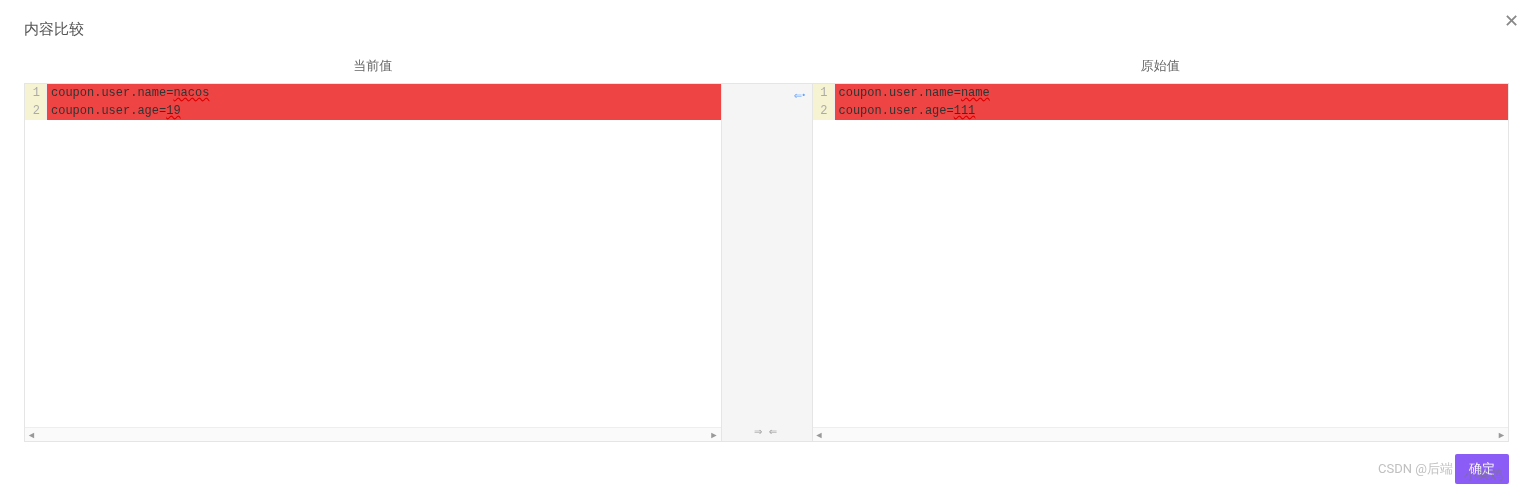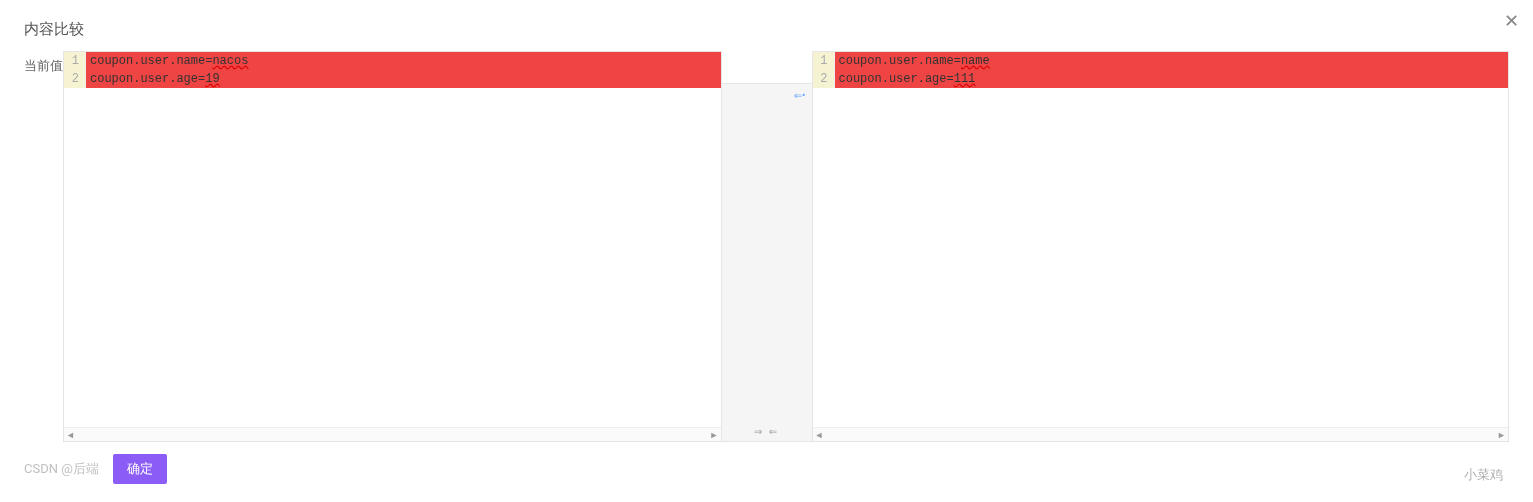--- a/index.html
+++ b/index.html
@@ -11,36 +11,36 @@
       width: 1533px;
       height: 502px;
       position: relative;
       overflow: hidden;
     }
     .modal { padding: 20px 24px 0 24px; height: 100%; display: flex; flex-direction: column; }
     .modal-header { display: flex; justify-content: space-between; align-items: flex-start; margin-bottom: 12px; }
     .modal-title { font-size: 15px; color: #555; font-weight: 400; }
     .close-btn { position: absolute; top: 12px; right: 14px; font-size: 18px; color: #888; cursor: pointer; line-height: 1; }
     .compare-area { display: flex; flex: 1; min-height: 0; }
-    .pane { flex: 1; display: flex; flex-direction: row; min-width: 0; }
+    .pane { flex: 1; display: flex; flex-direction: column; min-width: 0; }
     .pane-title { text-align: center; font-size: 13px; color: #666; padding: 6px 0 8px; }
     .editor-wrap { flex: 1; border: 1px solid #e5e5e5; display: flex; flex-direction: column; min-height: 0; overflow: hidden; }
     .editor { flex: 1; overflow: auto; background: #fff; position: relative; }
     .line { display: flex; font-family: "Courier New", monospace; font-size: 12px; line-height: 18px; }
     .gutter { width: 22px; text-align: right; padding-right: 6px; color: #aaa; background: #fafafa; border-right: 1px solid #eee; user-select: none; flex-shrink: 0; }
     .code { padding-left: 4px; white-space: pre; flex: 1; }
     .diff-line .code { background: #ef4444; }
     .diff-line .gutter { background: #f6f3d2; }
     .diff-token { text-decoration: underline wavy #d00; text-decoration-skip-ink: none; }
     .hscroll { height: 14px; background: #fafafa; border-top: 1px solid #eee; display: flex; align-items: center; justify-content: space-between; padding: 0 2px; }
     .scroll-arrow { font-size: 9px; color: #999; cursor: pointer; }
     .middle-strip { width: 90px; display: flex; flex-direction: column; align-items: center; justify-content: flex-start; background: #f5f5f5; border: 1px solid #e5e5e5; border-left: none; border-right: none; margin-top: 32px; position: relative; }
     .merge-marker-top { position: absolute; top: 6px; right: 6px; font-size: 10px; color: #66a3ff; cursor: pointer; }
     .merge-marker-bottom { position: absolute; bottom: 4px; left: 50%; transform: translateX(-50%); font-size: 10px; color: #999; letter-spacing: 2px; }
-    .footer { display: flex; align-items: center; padding: 12px 0 18px; gap: 12px; position: relative; }
+    .footer { display: flex; justify-content: flex-end; align-items: center; padding: 12px 0 18px; position: relative; }
     .watermark { color: #c0c0c0; font-size: 13px; margin-right: 2px; }
     .btn-primary { background: #8b5cf6; color: #fff; border: none; padding: 6px 14px; font-size: 13px; border-radius: 2px; cursor: pointer; }
     .watermark-overlap { position: absolute; right: 6px; bottom: 18px; color: rgba(120,120,120,0.6); font-size: 13px; pointer-events: none; }
   </style>
 </head>
 <body>
 
 <div class="modal">
   <div class="modal-header">
     <div class="modal-title">内容比较</div>
@@ -68,20 +68,21 @@
         </div>
       </div>
     </div>
 
     <div class="middle-strip">
       <span class="merge-marker-top">⇐•</span>
       <span class="merge-marker-bottom">⇒ ⇐</span>
     </div>
 
     <div class="pane">
+      <div class="pane-title">原始值</div>
       <div class="editor-wrap">
         <div class="editor">
           <div class="line diff-line">
             <span class="gutter">1</span>
             <span class="code"><span>coupon.user.name=</span><span class="diff-token">name</span></span>
           </div>
           <div class="line diff-line">
             <span class="gutter">2</span>
             <span class="code"><span>coupon.user.age=</span><span class="diff-token">111</span></span>
           </div>

